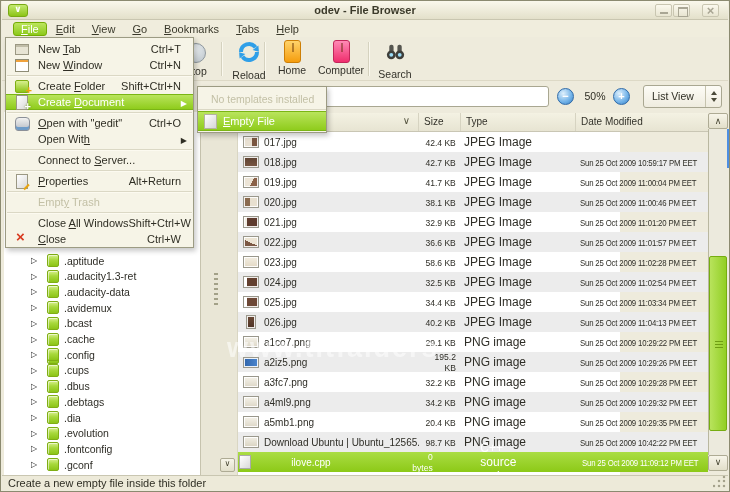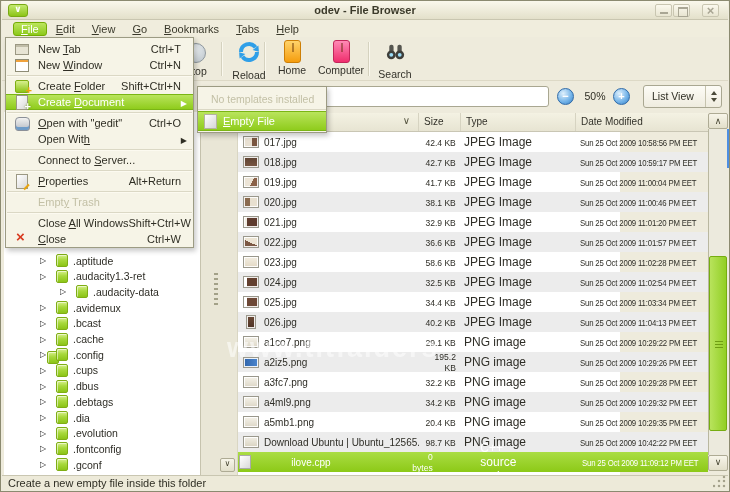--- a/index.html
+++ b/index.html
@@ -44,21 +44,21 @@
   .zoom-out::after{content:"−";} .zoom-in::after{content:"+";}
   .zoom-label{position:absolute;left:578px;top:9px;width:30px;text-align:center;font-size:10.5px;color:#2f2e24;}
   .view-combo{position:absolute;left:641px;top:4px;width:79px;height:23px;background:linear-gradient(#fdfcf6,#efecdf);border:1px solid #a9a791;border-radius:3px;}
   .vc-label{position:absolute;left:8px;top:4px;font-size:10.5px;color:#2f2e24;}
   .vc-spin{position:absolute;right:0;top:0;bottom:0;width:16px;border-left:1px solid #c6c3ae;}
   .vc-spin::before{content:"";position:absolute;left:5px;top:5px;border-left:3px solid transparent;border-right:3px solid transparent;border-bottom:4px solid #4a4939;}
   .vc-spin::after{content:"";position:absolute;left:5px;bottom:5px;border-left:3px solid transparent;border-right:3px solid transparent;border-top:4px solid #4a4939;}
 
   
   .sidepane{position:absolute;left:3px;top:111px;width:197px;height:366px;background:#fff;border-right:1px solid #c6c3ae;overflow:hidden;}
-  .tree-item{position:absolute;left:17px;width:100%;height:15px;display:flex;align-items:center;}
+  .tree-item{position:absolute;left:8px;width:100%;height:15px;display:flex;align-items:center;}
   .expander{width:10px;margin-left:19px;font-size:8px;color:#222;}
   .expander::after{content:"▷";}
   .folder{width:12px;height:13px;margin-left:6px;border:1px solid #7fae14;border-radius:2px;background:linear-gradient(180deg,#d7ef8e,#a8d93c 45%,#8cc417);box-shadow:inset 1px 1px 0 rgba(255,255,255,.55);}
   .tree-label{margin-left:5px;font-size:10.5px;color:#2e2d26;}
   .partial-folder{position:absolute;left:37px;top:239px;}
 
   .pane-strip{position:absolute;left:200px;top:111px;width:37px;height:366px;background:#e9e6d6;border-right:1px solid #d9d6c3;}
   .pane-grip{position:absolute;left:213px;top:272px;width:4px;height:32px;background:repeating-linear-gradient(to bottom,#a3a188 0 2px,transparent 2px 5px);}
   .mini-scroll-btn{position:absolute;left:219px;top:457px;width:15px;height:14px;background:linear-gradient(#f7f5e9,#e2dfca);border:1px solid #aeab94;border-radius:2px;}
   .mini-scroll-btn::after{content:"∨";position:absolute;left:0;right:0;top:0;text-align:center;font-size:8px;color:#44432f;}
@@ -231,21 +231,21 @@
   <div class="tree-item" style="top: 141px;">
         <span class="expander"></span>
         <span class="folder"></span>
         <span class="tree-label">.aptitude</span>
       </div>
       <div class="tree-item" style="top: 156.7px;">
         <span class="expander"></span>
         <span class="folder"></span>
         <span class="tree-label">.audacity1.3-ret</span>
       </div>
-      <div class="tree-item" style="top: 172.4px; margin-left: 20px;">
+      <div class="tree-item" style="top: 172.4px;">
         <span class="expander"></span>
         <span class="folder"></span>
         <span class="tree-label">.audacity-data</span>
       </div>
       <div class="tree-item" style="top: 188.1px;">
         <span class="expander"></span>
         <span class="folder"></span>
         <span class="tree-label">.avidemux</span>
       </div>
       <div class="tree-item" style="top: 203.8px;">
@@ -314,21 +314,20 @@
   </div>
 
   <div class="flist" id="flist">
       <div class="frow" style="top: 0px;">
         <span class="c-icon">
           <span class="thumb t1"></span>
         </span>
         <span class="c-name">017.jpg</span>
         <span class="c-size"><span>42.4 KB</span></span>
         <span class="c-type">JPEG Image</span>
-        <span class="c-date"><span>Sun 25 Oct 2009 10:58:56 PM EET</span></span>
       </div>
       <div class="frow alt" style="top: 20px;">
         <span class="c-icon">
           <span class="thumb t2"></span>
         </span>
         <span class="c-name">018.jpg</span>
         <span class="c-size"><span>42.7 KB</span></span>
         <span class="c-type">JPEG Image</span>
         <span class="c-date"><span>Sun 25 Oct 2009 10:59:17 PM EET</span></span>
       </div>

